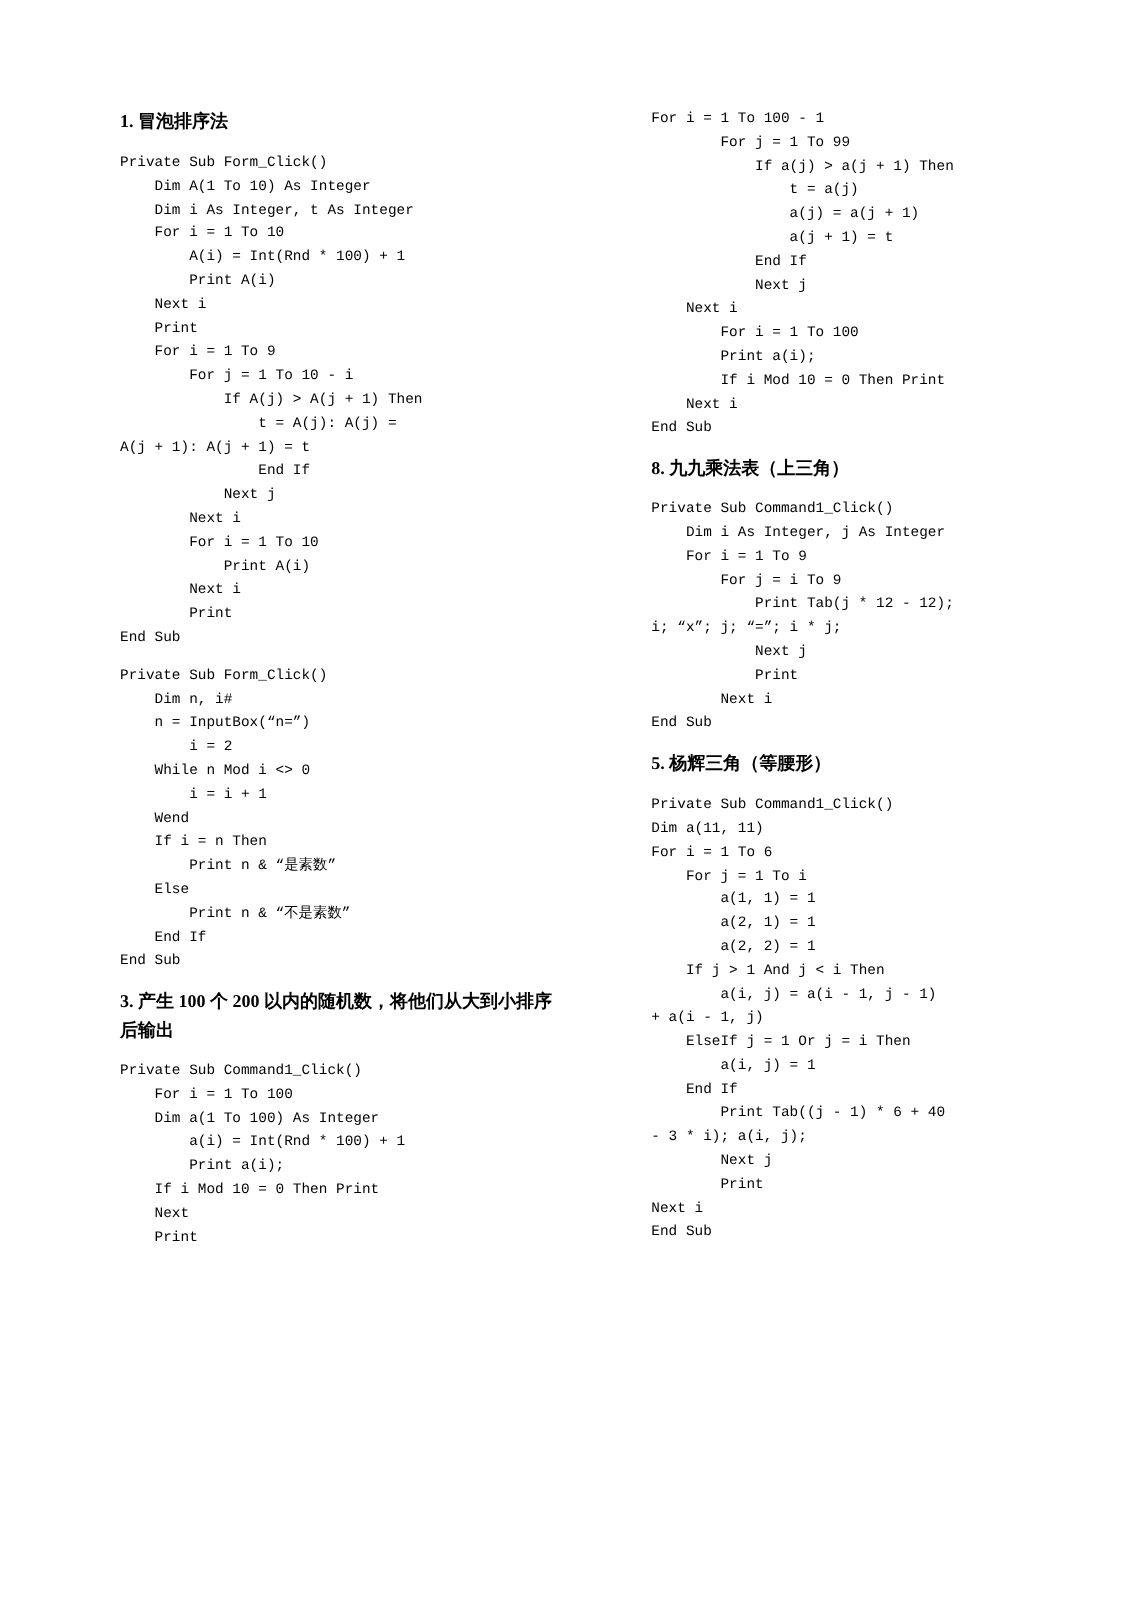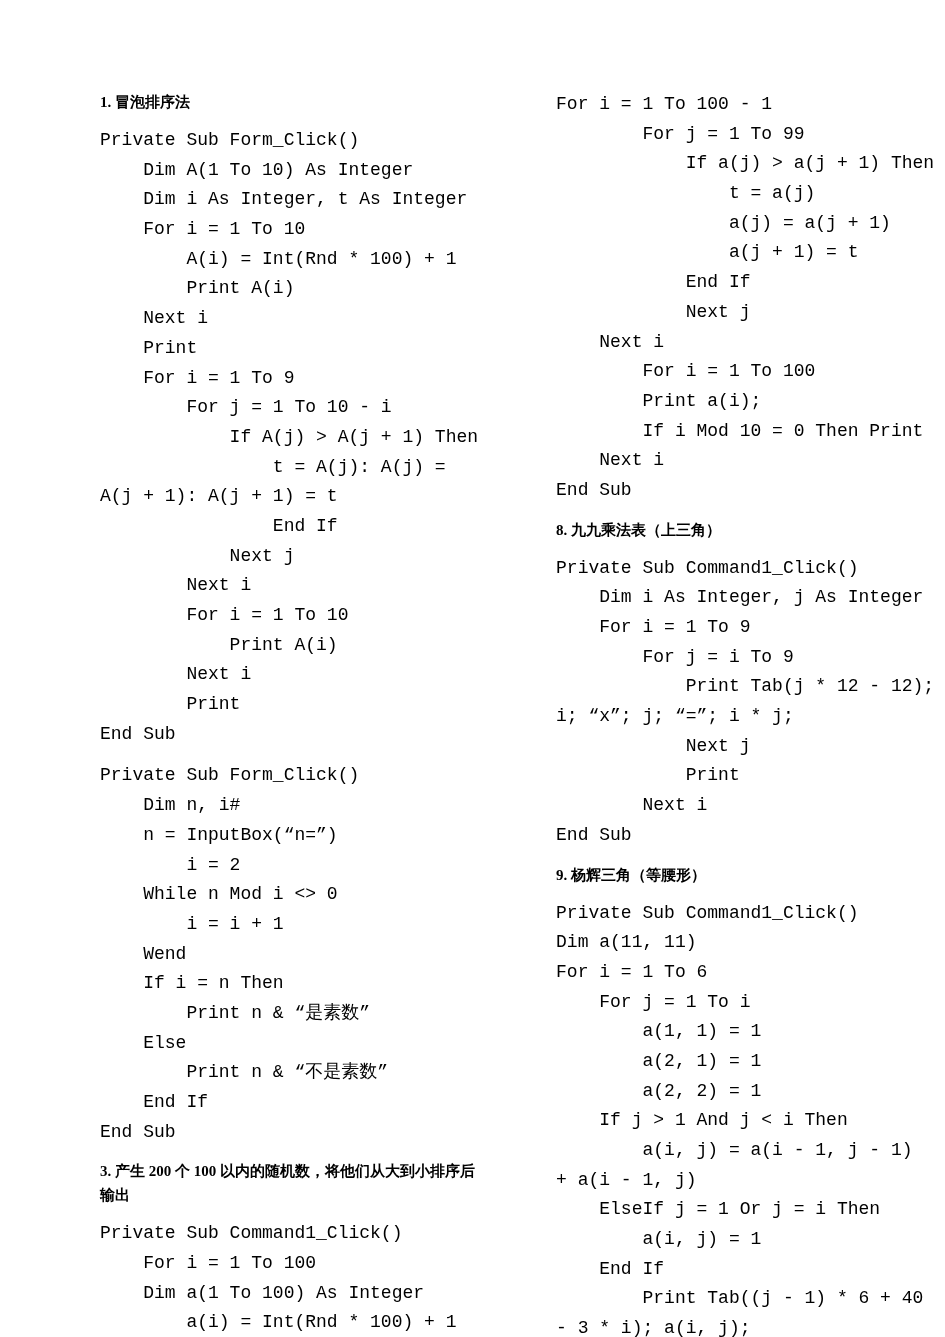--- a/index.html
+++ b/index.html
@@ -31,21 +31,21 @@
     }
     .section-title {
       font-weight: bold;
       font-family: 'SimSun', 'STSong', serif;
       font-size: 15px;
       margin-bottom: 2px;
       line-height: 1.6;
     }
     .code-block {
       font-family: 'Courier New', Courier, monospace;
-      font-size: 18px;
+      font-size: 12px;
       line-height: 1.65;
       white-space: pre;
       margin-bottom: 10px;
     }
     .bold {
       font-weight: bold;
     }
   </style>
 </head>
 <body>
@@ -83,21 +83,21 @@
     While n Mod i &lt;&gt; 0
         i = i + 1
     Wend
     If i = n Then
         Print n &amp; “是素数”
     Else
         Print n &amp; “不是素数”
     End If
 End Sub</div>
 
-    <div class="section-title bold">3. 产生 200 个 100 以内的随机数，将他们从大到小排序后输出</div>
+    <div class="section-title bold">3. 产生 100 个 200 以内的随机数，将他们从大到小排序后输出</div>
     <div class="code-block">Private Sub Command1_Click()
     For i = 1 To 100
     Dim a(1 To 100) As Integer
         a(i) = Int(Rnd * 100) + 1
         Print a(i);
     If i Mod 10 = 0 Then Print
     Next
     Print</div>
 
   </div>
@@ -124,21 +124,21 @@
     Dim i As Integer, j As Integer
     For i = 1 To 9
         For j = i To 9
             Print Tab(j * 12 - 12);
 i; “x”; j; “=”; i * j;
             Next j
             Print
         Next i
 End Sub</div>
 
-    <div class="section-title bold">9. 杨辉三角（等腰形）</div>
+    <div class="section-title bold">5. 杨辉三角（等腰形）</div>
     <div class="code-block">Private Sub Command1_Click()
 Dim a(11, 11)
 For i = 1 To 6
     For j = 1 To i
         a(1, 1) = 1
         a(2, 1) = 1
         a(2, 2) = 1
     If j &gt; 1 And j &lt; i Then
         a(i, j) = a(i - 1, j - 1)
 + a(i - 1, j)

